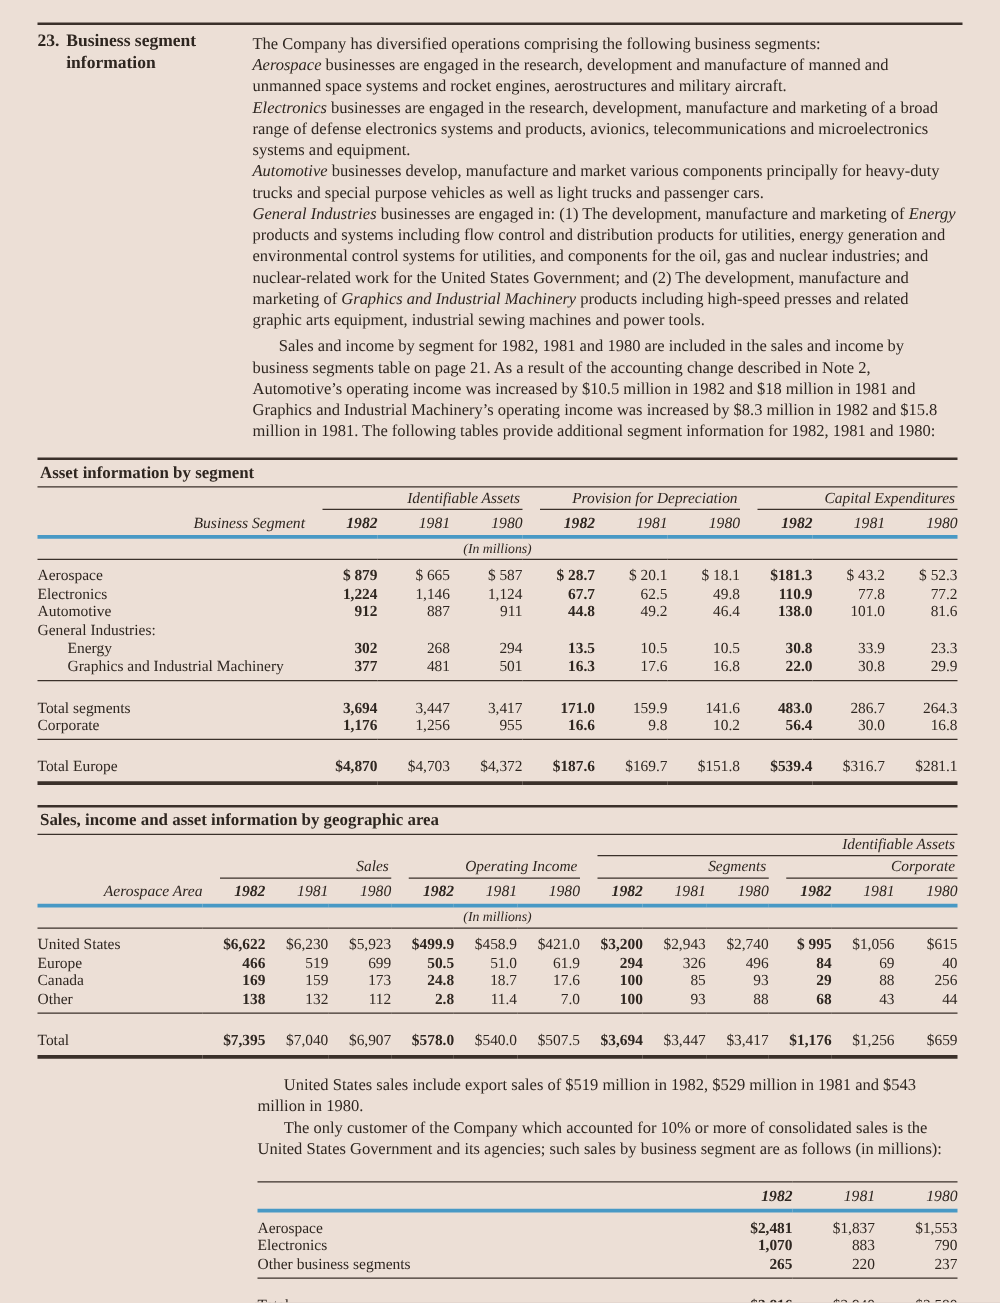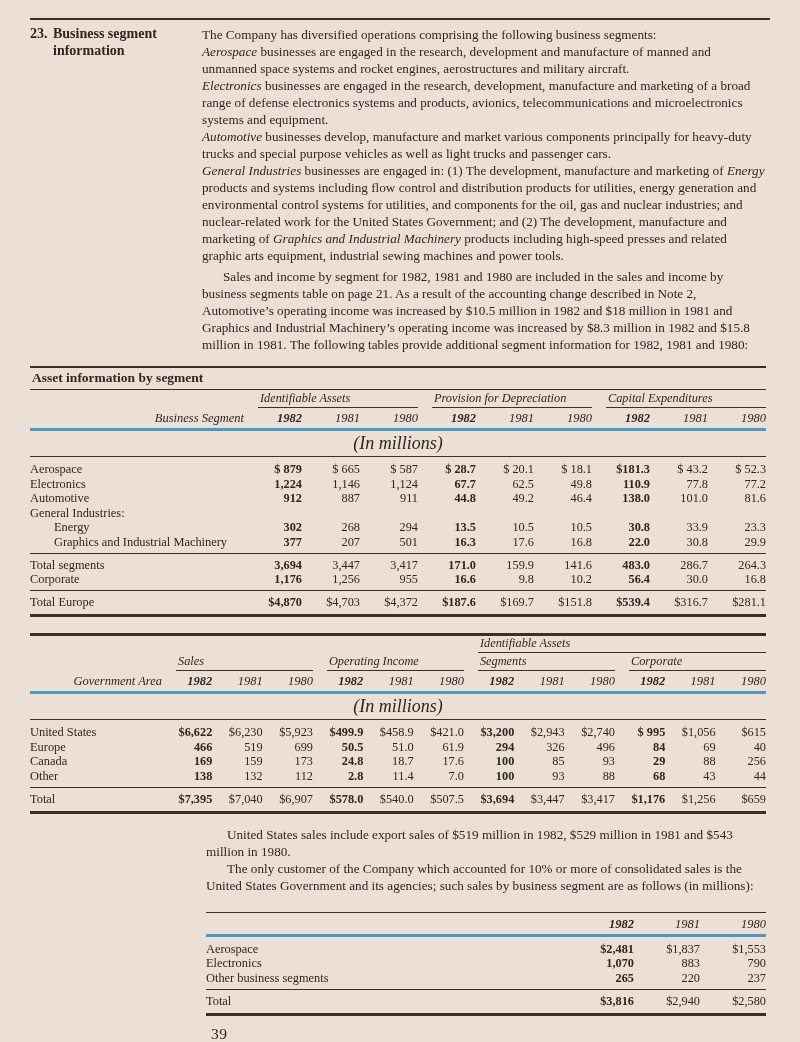--- a/index.html
+++ b/index.html
@@ -33,33 +33,33 @@
   .tbl-section.first{margin-top:13px;}
   .tbl-section.second{margin-top:16px;}
   .rule-top{height:2px;background:var(--rule);}
   .rule-thin{height:1px;background:var(--rule);}
   .tbl-title{font-size:13.5px;font-weight:bold;margin:2px 0 3px 2px;line-height:16px;}
 
   table{border-collapse:collapse;table-layout:fixed;border-bottom:3px solid var(--rule);}
   th,td{padding:0;font-weight:normal;vertical-align:bottom;}
   th{line-height:15px;}
   .grp{padding-left:14px;}
-  .grp-inner{border-bottom:1px solid var(--rule);text-align:left;font-size:12.3px;padding:1px 2px 1px 2px;}
+  .grp-inner{border-bottom:1px solid var(--rule);text-align:right;font-size:12.3px;padding:1px 2px 1px 2px;}
   .super-row .grp-inner{padding-top:0;}
   tr.years-row th{border-bottom:3px solid var(--blue);padding:3px 0 2px 0;font-size:12.5px;}
   tr.years-row th.lbl-head{text-align:right;}
   tr.years-row th.num{text-align:right;}
-  tr.unit-row td{border-bottom:1px solid var(--rule);text-align:center;font-size:18px;padding:2px 0 2px 0;margin-top:40px;}
+  tr.unit-row td{border-bottom:1px solid var(--rule);text-align:center;font-size:11px;padding:2px 0 2px 0;margin-top:40px;}
   td.num,th.num{text-align:right;white-space:pre;font-size:12.3px;}
   td.lbl{font-size:12.4px;white-space:nowrap;overflow:visible;}
   td.lbl.indent{padding-left:24px;}
   tbody td{padding-top:1.5px;line-height:13px;}
   tbody tr:first-child td{padding-top:6px;}
   tbody tr.rule-below td{border-bottom:1px solid var(--rule);padding-bottom:4px;}
-  tbody tr.pad-top td{padding-top:5px;}
+  tbody tr.pad-top td{padding-top:15px;}
   tbody tr:last-child td{padding-bottom:5px;}
   .y82{font-weight:bold;}
   tr.years-row th.y82 i{font-weight:bold;}
 
   
   .right-col{margin:12px 34px 12px 206px;font-size:13.2px;line-height:17px;}
   .right-col p{margin:0;text-indent:21px;}
   .gov-wrap{margin:18px 34px 0 206px;}
   #gov-table{border-top:1px solid var(--rule);}
   #gov-table tr.years-row th{padding-top:4px;}
@@ -192,21 +192,21 @@
             <td class="num y82">13.5</td>
             <td class="num">10.5</td>
             <td class="num">10.5</td>
             <td class="num y82">30.8</td>
             <td class="num">33.9</td>
             <td class="num">23.3</td>
           </tr>
           <tr class="rule-below">
             <td class="lbl indent">Graphics and Industrial Machinery</td>
             <td class="num y82">377</td>
-            <td class="num">207</td>
+            <td class="num">481</td>
             <td class="num">501</td>
             <td class="num y82">16.3</td>
             <td class="num">17.6</td>
             <td class="num">16.8</td>
             <td class="num y82">22.0</td>
             <td class="num">30.8</td>
             <td class="num">29.9</td>
           </tr>
           <tr class="pad-top">
             <td class="lbl">Total segments</td>
@@ -243,20 +243,21 @@
             <td class="num y82">$539.4</td>
             <td class="num">$316.7</td>
             <td class="num">$281.1</td>
           </tr>
         </tbody>
       </table>
   </section>
 
   <section class="tbl-section second">
     <div class="rule-top"></div>
+    <h2 class="tbl-title">Sales, income and asset information by geographic area</h2>
     <div class="rule-thin"></div>
     <table id="geo-table" style="width: 736px;">
         <colgroup>
           <col style="width: 132px;">
           <col style="width: 50.3333px;">
           <col style="width: 50.3333px;">
           <col style="width: 50.3333px;">
           <col style="width: 50.3333px;">
           <col style="width: 50.3333px;">
           <col style="width: 50.3333px;">
@@ -283,21 +284,21 @@
               <div class="grp-inner"><i>Operating Income</i></div>
             </th>
             <th class="grp" colspan="3">
               <div class="grp-inner"><i>Segments</i></div>
             </th>
             <th class="grp" colspan="3">
               <div class="grp-inner"><i>Corporate</i></div>
             </th>
           </tr>
           <tr class="years-row">
-            <th class="lbl-head"><i>Government Area</i></th>
+            <th class="lbl-head"><i>Aerospace Area</i></th>
             <th class="num y82"><i>1982</i></th>
             <th class="num"><i>1981</i></th>
             <th class="num"><i>1980</i></th>
             <th class="num y82"><i>1982</i></th>
             <th class="num"><i>1981</i></th>
             <th class="num"><i>1980</i></th>
             <th class="num y82"><i>1982</i></th>
             <th class="num"><i>1981</i></th>
             <th class="num"><i>1980</i></th>
             <th class="num y82"><i>1982</i></th>

